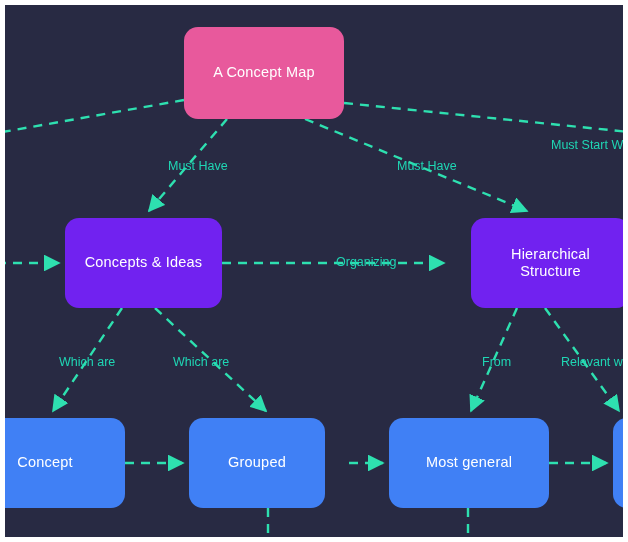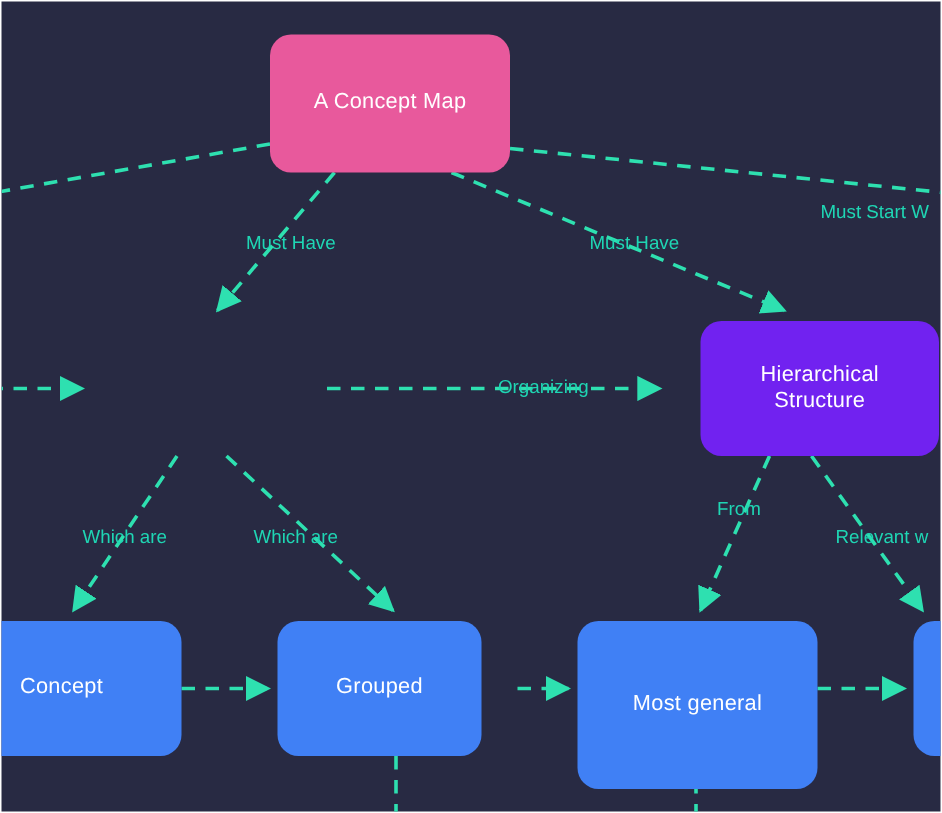--- a/index.html
+++ b/index.html
@@ -8,21 +8,21 @@
     background: #1b1c2e;
   }
   body {
     font-family: "Liberation Sans", sans-serif;
   }
   #canvas {
     position: relative;
     width: 628px;
     height: 542px;
     background: #282a43;
-    border: 1px solid #ffffff;
+    border: 5px solid #ffffff;
     box-sizing: border-box;
     overflow: hidden;
   }
   #edge-layer {
     position: absolute;
     left: 0;
     top: 0;
     width: 628px;
     height: 542px;
     pointer-events: none;
@@ -97,43 +97,46 @@
 
       <path d="M 263 503 L 263 550"></path>
       <path d="M 463 503 L 463 550"></path>
     </g>
   </svg>
 
   <div class="node node-root" style="left:179px; top:22px; width:160px; height:92px;">
     <span>A Concept Map</span>
   </div>
 
+  <div class="node node-level1" style="left:60px; top:213px; width:157px; height:90px;">
+    <span>Concepts &amp; Ideas</span>
+  </div>
 
   <div class="node node-level1" style="left:466px; top:213px; width:159px; height:90px;">
     <span>Hierarchical Structure</span>
   </div>
 
   <div class="node node-level2" style="left:-40px; top:413px; width:160px; height:90px; justify-content:center;">
     <span>Concept</span>
   </div>
 
   <div class="node node-level2" style="left:184px; top:413px; width:136px; height:90px;">
     <span>Grouped</span>
   </div>
 
-  <div class="node node-level2" style="left:384px; top:413px; width:160px; height:112px;">
+  <div class="node node-level2" style="left:384px; top:413px; width:160px; height:90px;">
     <span>Most general</span>
   </div>
 
   <div class="node node-level2" style="left:608px; top:413px; width:160px; height:90px;">
     <span></span>
   </div>
 
   <div class="edge-label" style="left:163px; top:155px;">Must Have</div>
   <div class="edge-label" style="left:392px; top:155px;">Must Have</div>
   <div class="edge-label" style="left:546px; top:134px;">Must Start W</div>
   <div class="edge-label" style="left:297px; top:251px;margin-left:34px;">Organizing</div>
   <div class="edge-label" style="left:54px; top:351px;">Which are</div>
   <div class="edge-label" style="left:168px; top:351px;">Which are</div>
-  <div class="edge-label" style="left:477px; top:332px;">From</div>
+  <div class="edge-label" style="left:477px; top:351px;">From</div>
   <div class="edge-label" style="left:556px; top:351px;">Relevant w</div>
 
 </div>
 
 </body></html>

